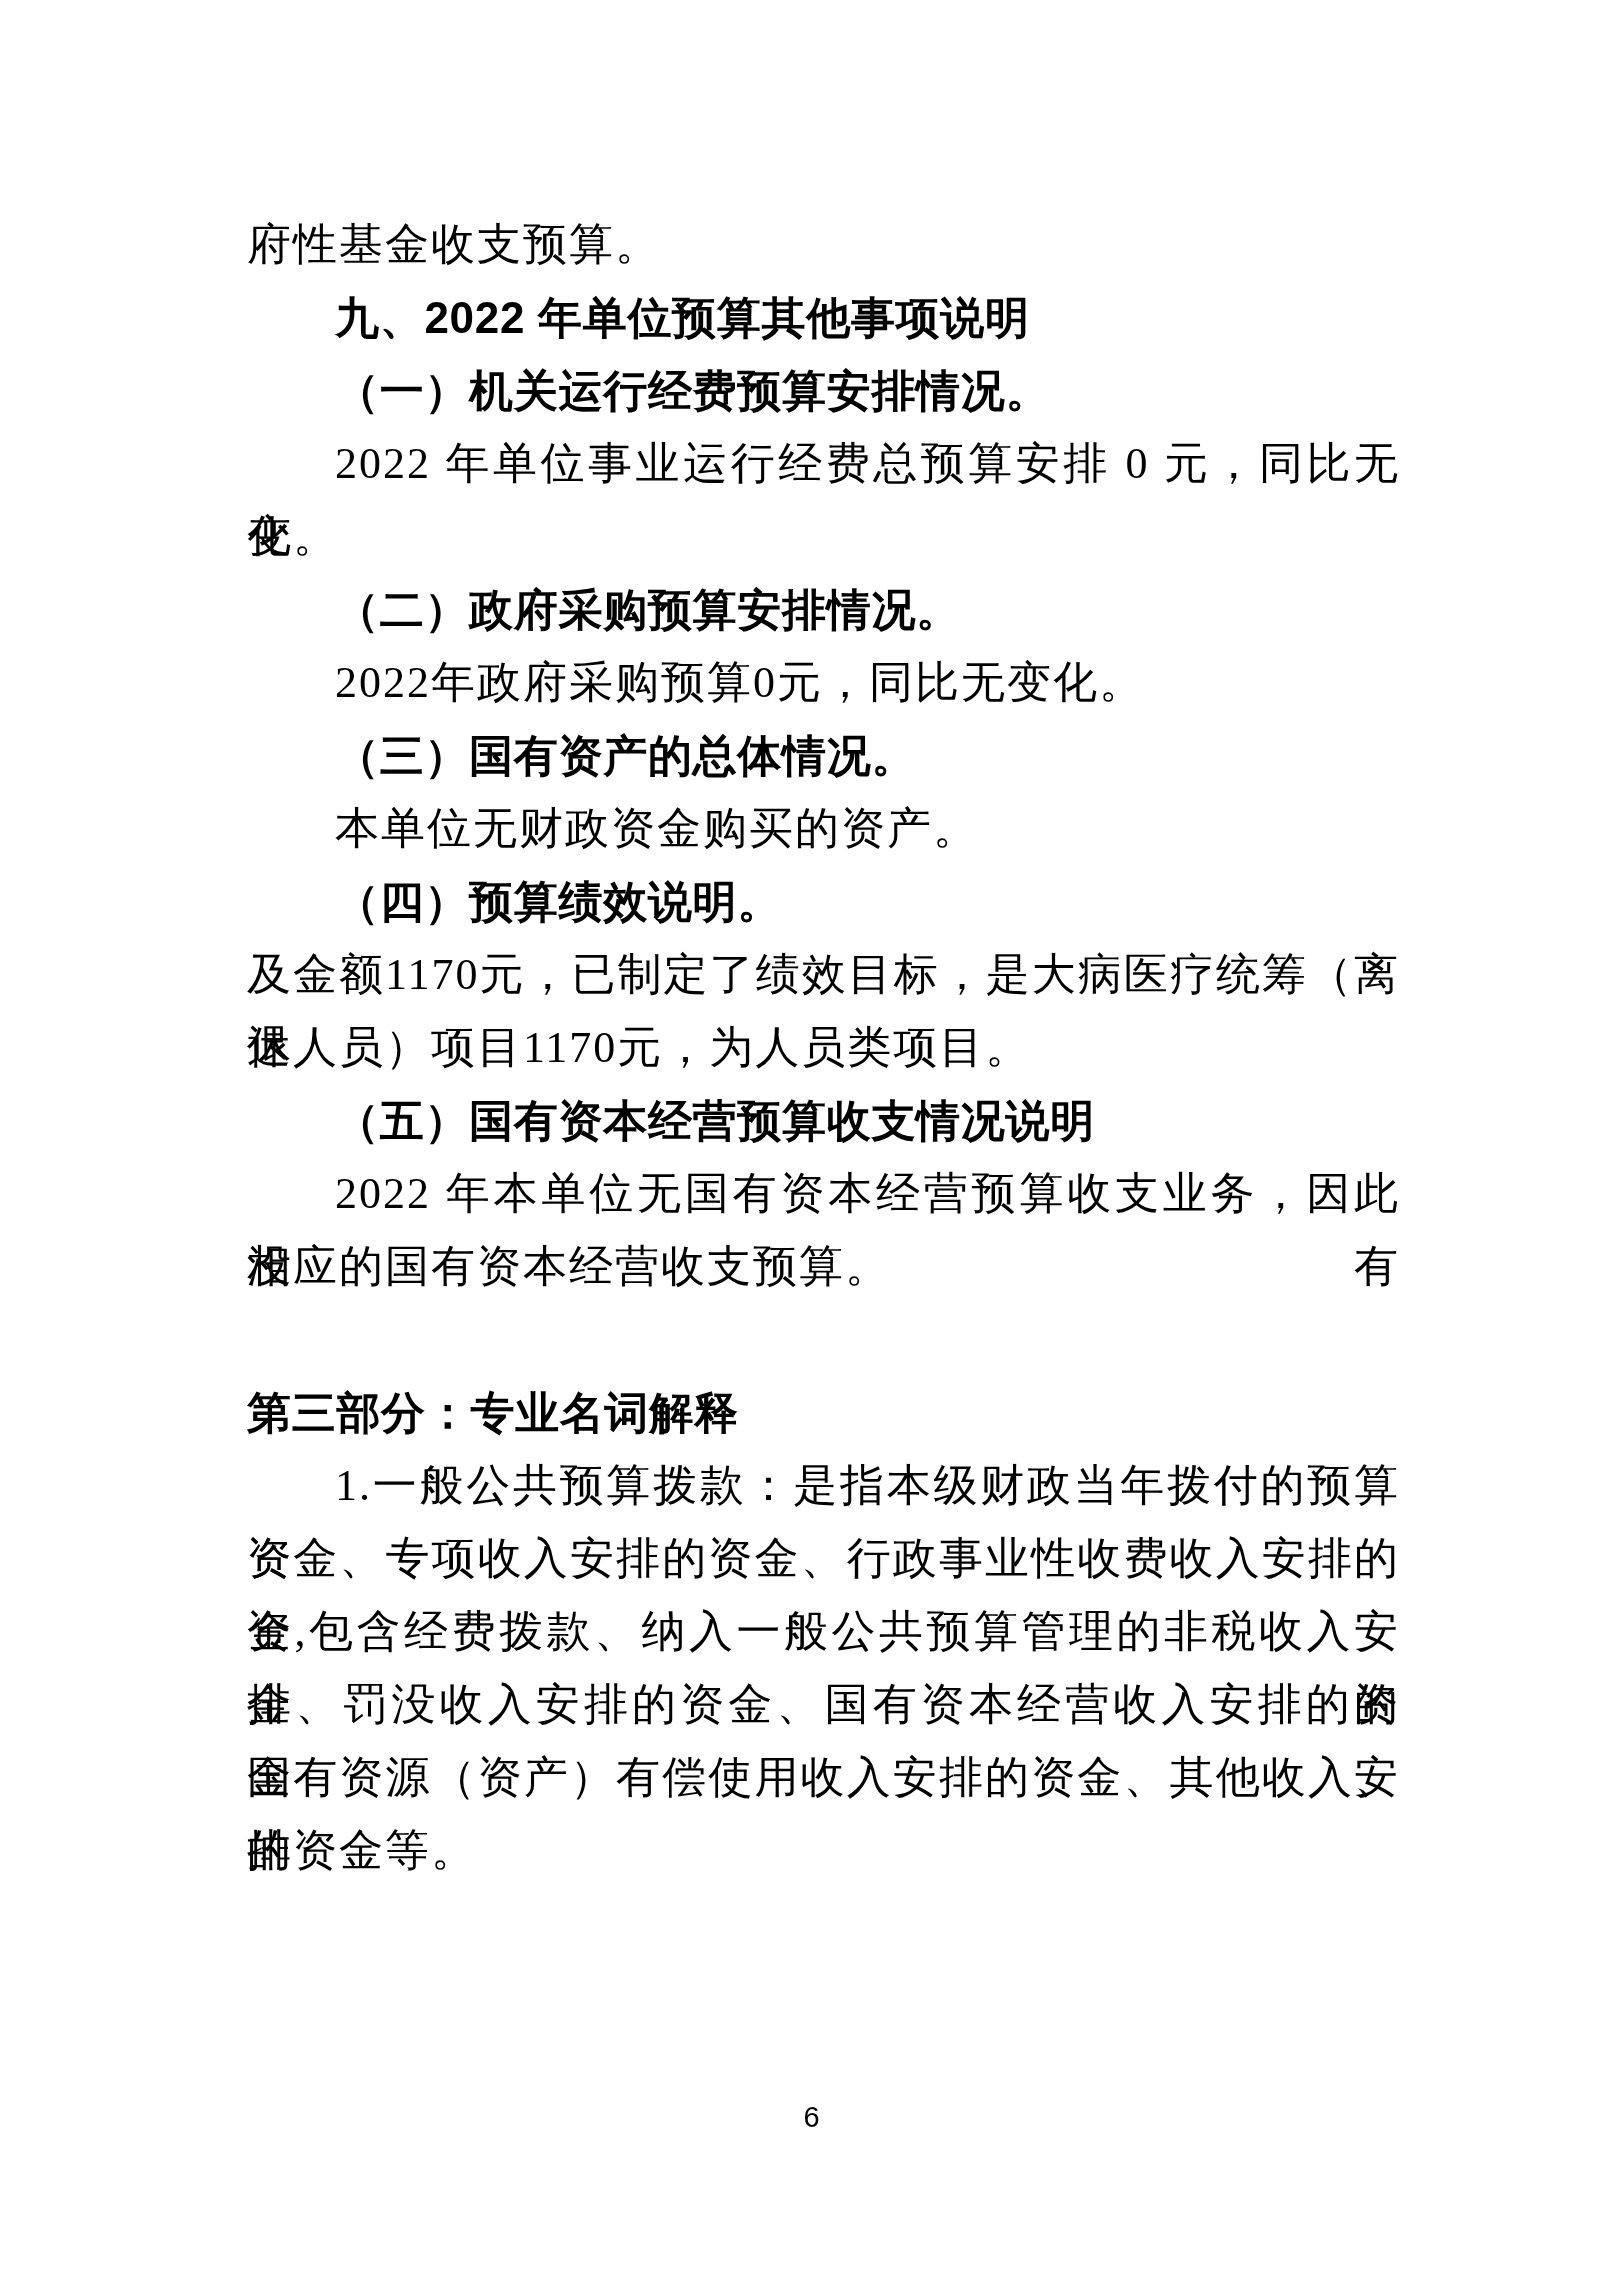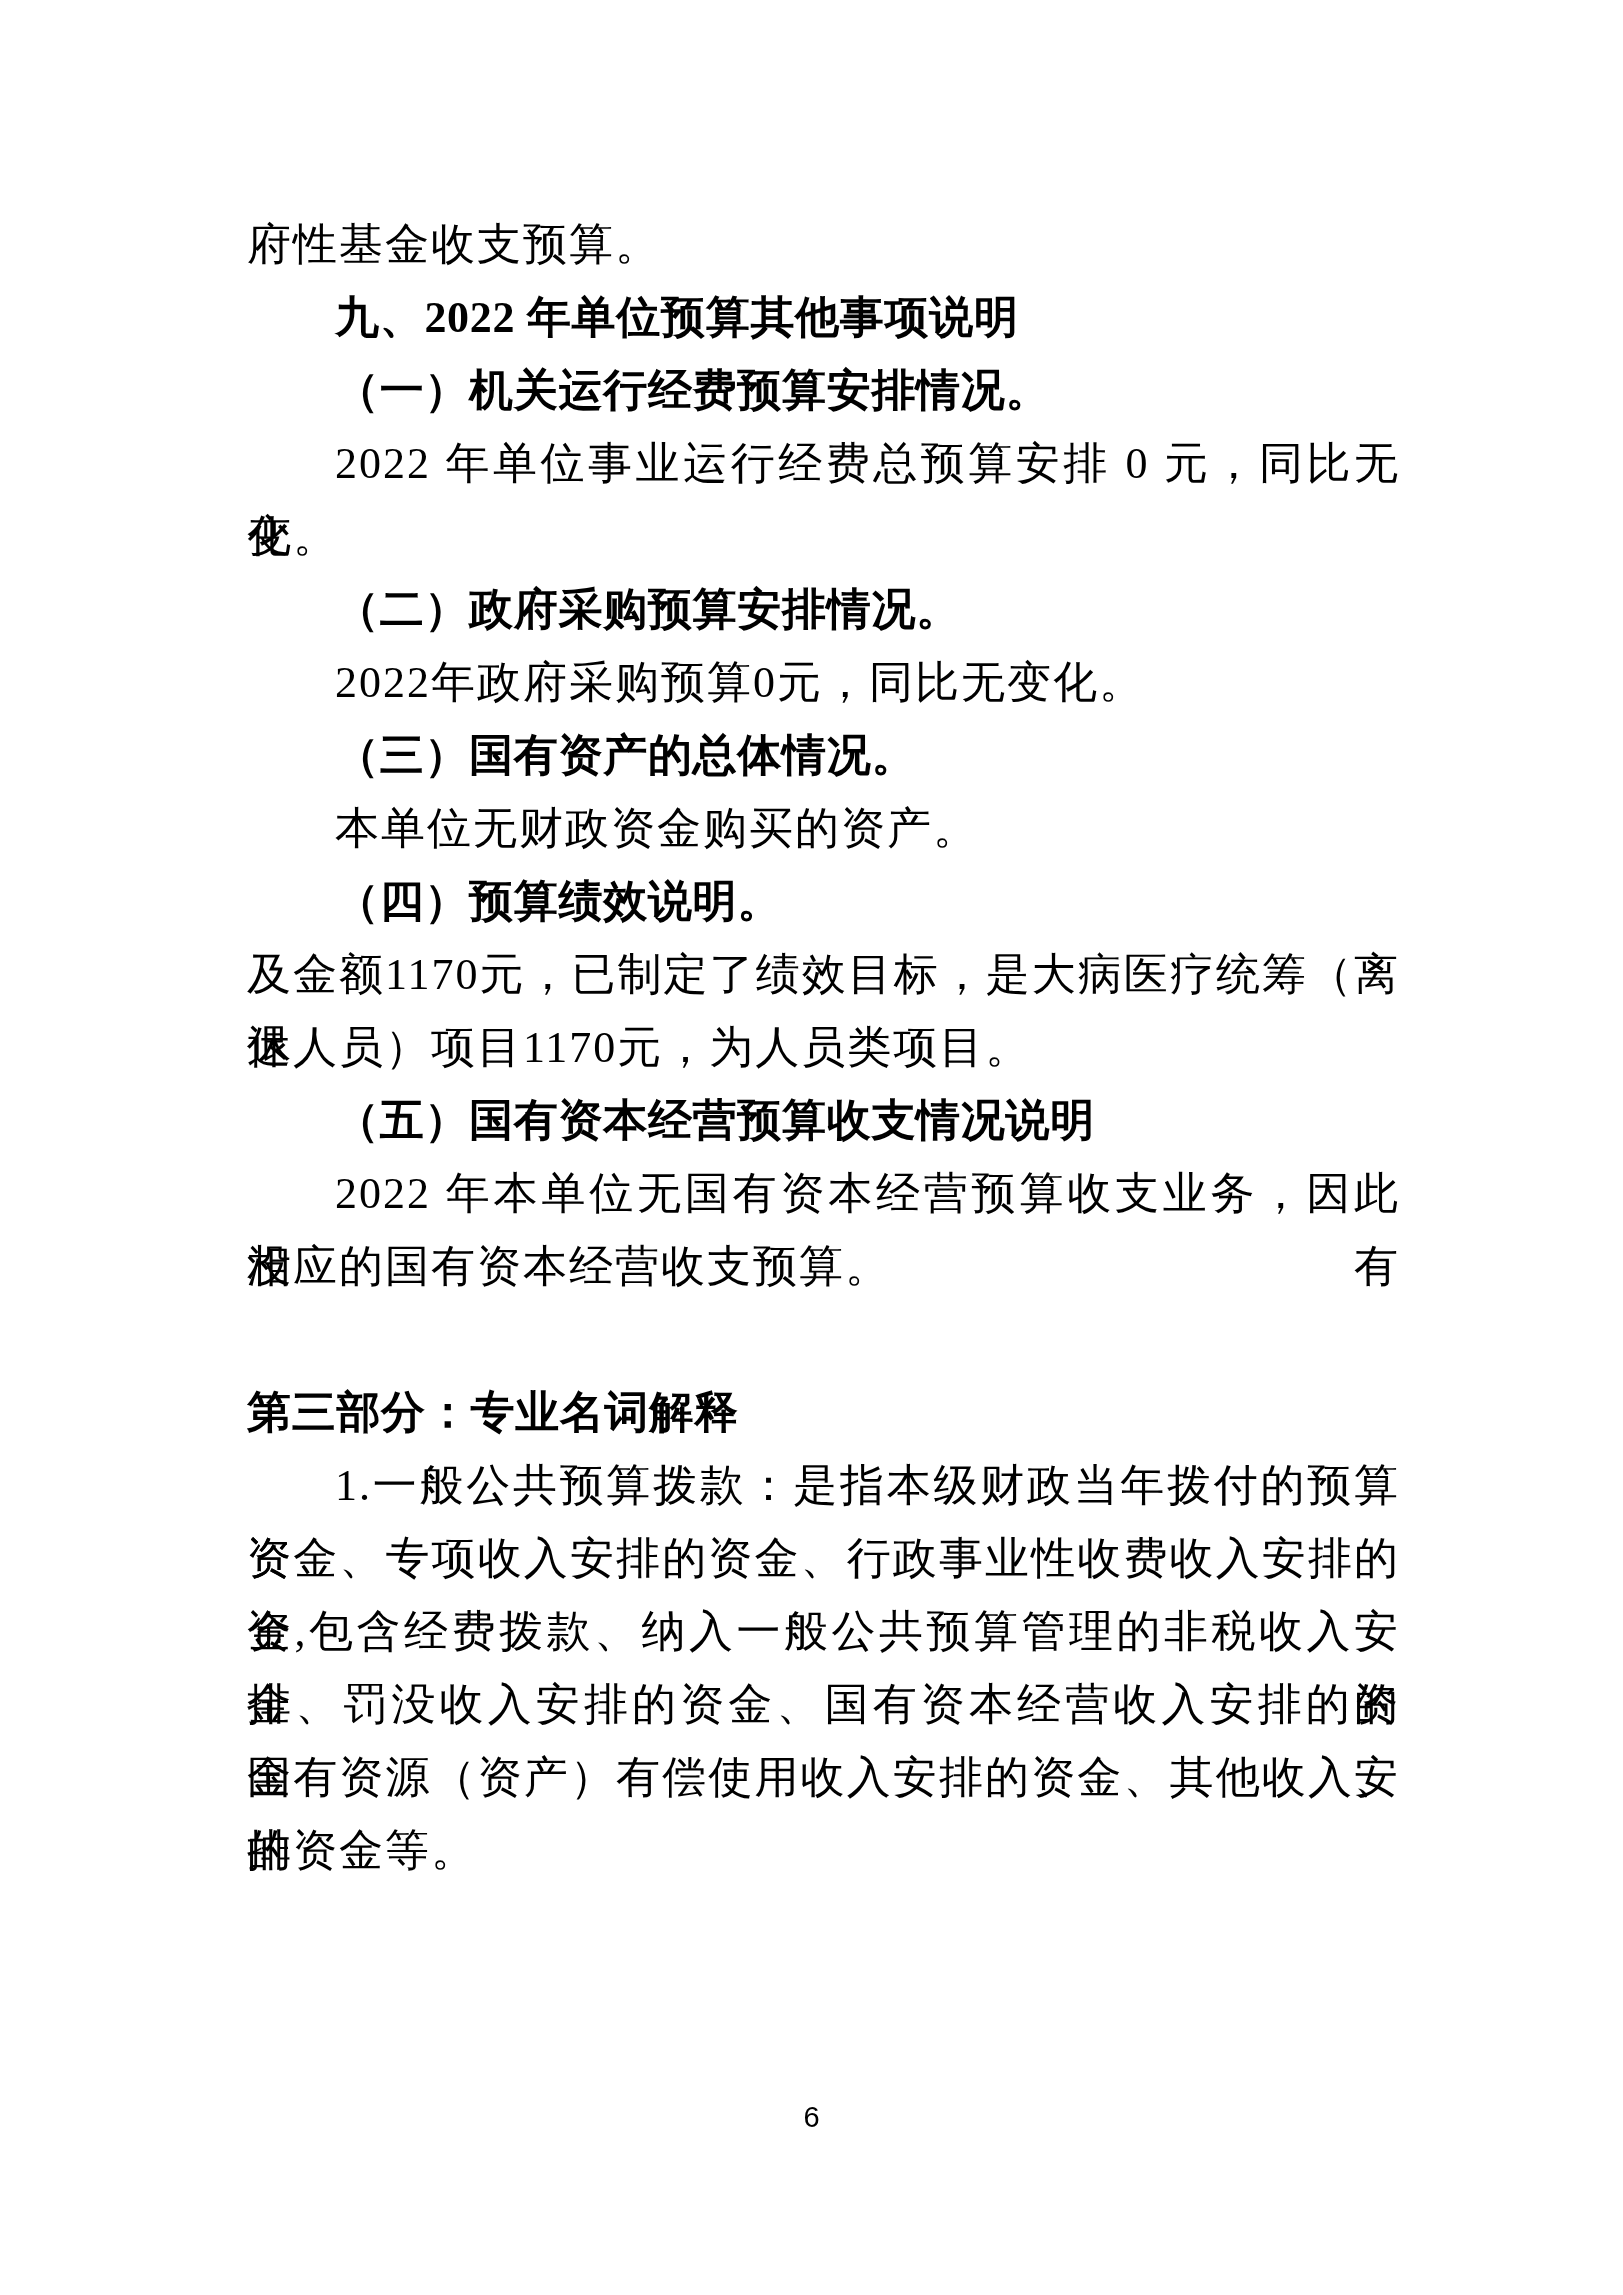--- a/index.html
+++ b/index.html
@@ -32,21 +32,21 @@
     white-space: normal;
   }
   .indent {
     text-indent: 2em;
   }
   .just {
     text-align: justify;
     text-align-last: justify;
   }
   .bold {
-    font-family: Liberation Serif, serif;
+    font-family: Liberation Sans, sans-serif;
     font-weight: bold;
     letter-spacing: 0.7px;
   }
   .center {
     text-align: left;
     text-indent: 0;
   }
   .spacer {
     height: 73px;
   }

